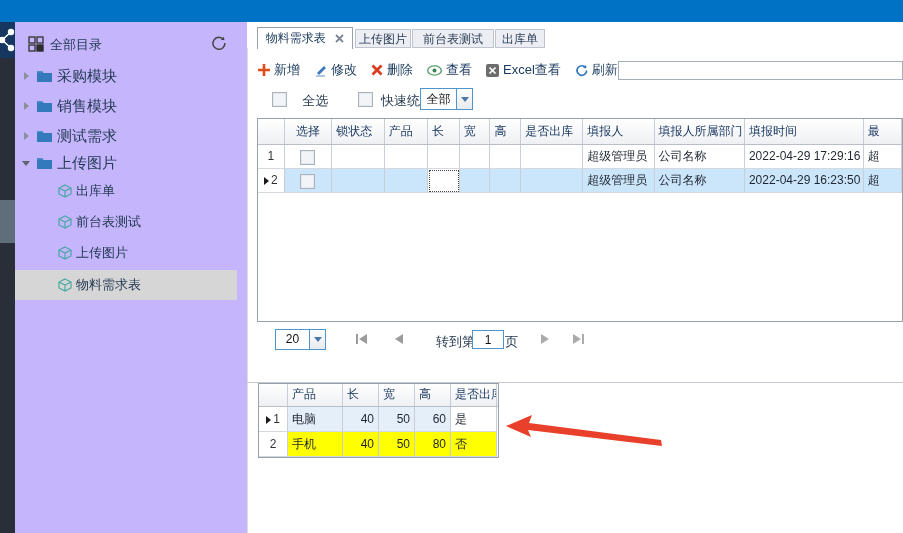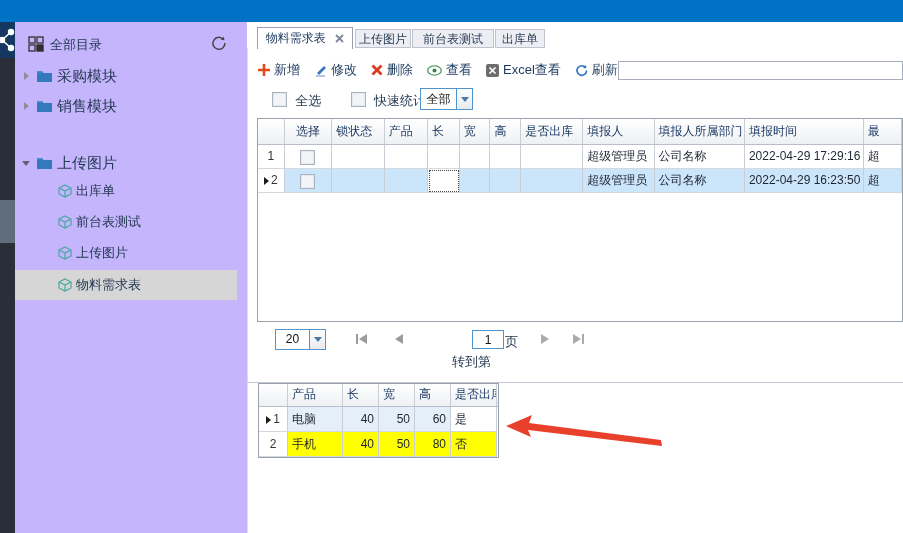--- a/index.html
+++ b/index.html
@@ -126,20 +126,30 @@
     <div class="tree-item" style="top:69px;">
       <span class="t-arrow tri-r"></span>
       <span class="t-folder">
         <svg width="15" height="13" viewBox="0 0 15 13">
             <path d="M0 2 L5 2 L6.5 4 L15 4 L15 13 L0 13 Z" fill="#3579bd"></path>
             <path d="M0 2 L5 2 L6 3.4 L0 3.4 Z" fill="#4a8ecb"></path>
           </svg>
       </span>
       <span class="t-label">销售模块</span>
     </div>
+    <div class="tree-item" style="top:99px;">
+      <span class="t-arrow tri-r"></span>
+      <span class="t-folder">
+        <svg width="15" height="13" viewBox="0 0 15 13">
+            <path d="M0 2 L5 2 L6.5 4 L15 4 L15 13 L0 13 Z" fill="#3579bd"></path>
+            <path d="M0 2 L5 2 L6 3.4 L0 3.4 Z" fill="#4a8ecb"></path>
+          </svg>
+      </span>
+      <span class="t-label">测试需求</span>
+    </div>
     <div class="tree-item" style="top:126px;">
       <span class="t-arrow tri-d" style="top:13px;left:7px;"></span>
       <span class="t-folder">
         <svg width="15" height="13" viewBox="0 0 15 13">
             <path d="M0 2 L5 2 L6.5 4 L15 4 L15 13 L0 13 Z" fill="#3579bd"></path>
             <path d="M0 2 L5 2 L6 3.4 L0 3.4 Z" fill="#4a8ecb"></path>
           </svg>
       </span>
       <span class="t-label">上传图片</span>
     </div>
@@ -249,21 +259,21 @@
             <path d="M8 3.9 L11.4 4.3 L11 1 Z" fill="#2f77c0"></path>
           </svg>
         </span>
       <span>刷新</span>
     </span>
   </div>
   <input class="abs" id="search-box" value="" style="">
 
   <div class="abs" style="left:272px;top:92px;">
     <span class="cb"></span>
-    <span style="margin-left:5px;color:#253a52;font-size:13px;">全选</span>
+    <span style="margin-left:12px;color:#253a52;font-size:13px;">全选</span>
     <span class="cb" style="margin-left:26px;"></span>
     <span style="margin-left:5px;color:#253a52;font-size:13px;">快速统计</span>
   </div>
   <div class="pg-combo" style="left:420px;top:88px;width:53px;height:22px;">
     <span class="val" style="line-height:21px;">全部</span>
     <span class="arr">
         <svg width="8" height="5" viewBox="0 0 8 5">
           <path d="M0 0 L8 0 L4 5 Z" fill="#4a79a8"></path>
         </svg>
       </span>
@@ -326,21 +336,21 @@
     <svg width="13" height="12" viewBox="0 0 13 12">
         <rect x="1" y="1" width="2" height="10" fill="#9b9b9b"></rect>
         <path d="M12 1 L12 11 L4 6 Z" fill="#9b9b9b"></path>
       </svg>
   </span>
   <span class="nav-ic" style="left:394px;top:333px;">
     <svg width="10" height="12" viewBox="0 0 10 12">
         <path d="M9 1 L9 11 L1 6 Z" fill="#9b9b9b"></path>
       </svg>
   </span>
-  <span class="pg-label" style="left:452px;margin-top:20px;">转到第</span>
+  <span class="pg-label" style="left:436px;">转到第</span>
   <input id="goto-input" value="1" style="">
   <span class="pg-label" style="left:505px;">页</span>
   <span class="nav-ic" style="left:540px;top:333px;">
     <svg width="10" height="12" viewBox="0 0 10 12">
         <path d="M1 1 L1 11 L9 6 Z" fill="#ababab"></path>
       </svg>
   </span>
   <span class="nav-ic" style="left:572px;top:333px;">
     <svg width="13" height="12" viewBox="0 0 13 12">
         <path d="M1 1 L1 11 L9 6 Z" fill="#ababab"></path>

